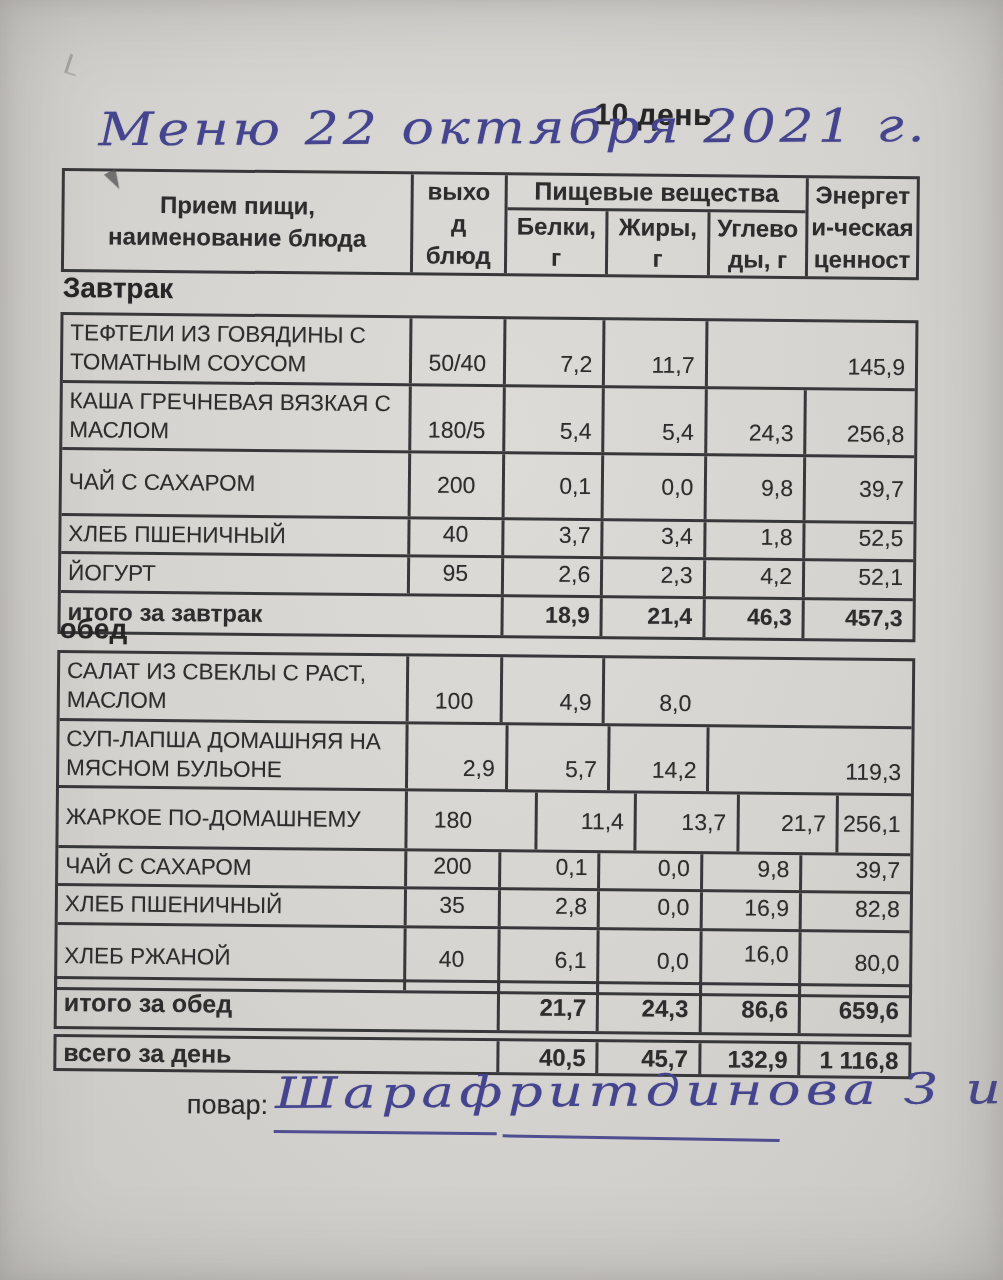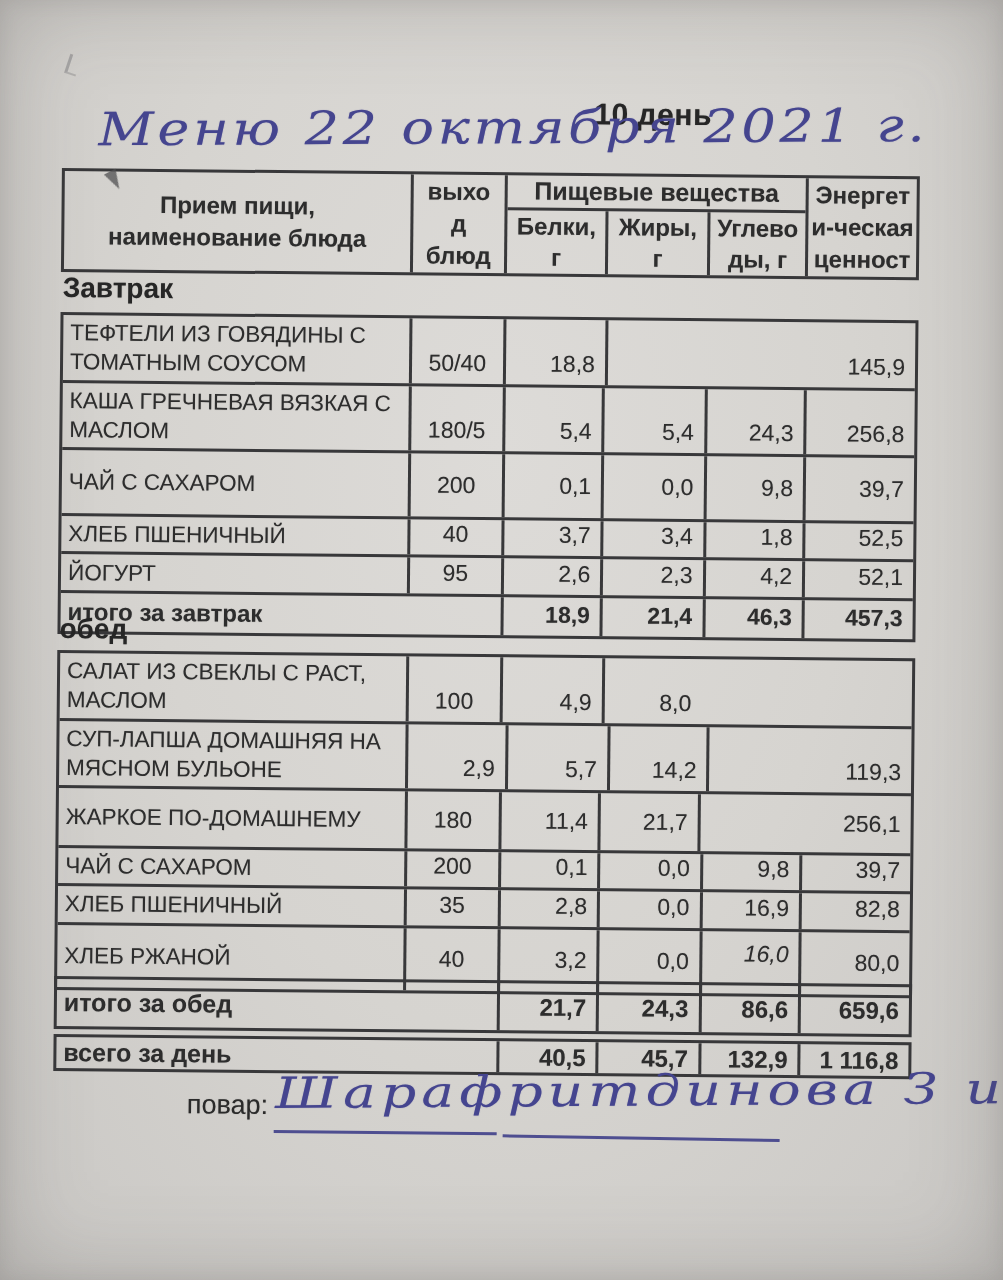--- a/index.html
+++ b/index.html
@@ -114,21 +114,22 @@
     </div>
   </div>
   <div class="wedge"></div>
 
   <div class="section-label" style="top:272px;">Завтрак</div>
 
   <div class="t" style="top:312px;">
     <div class="trow" style="min-height:60px;">
       <div class="c w-name name">ТЕФТЕЛИ ИЗ ГОВЯДИНЫ С ТОМАТНЫМ СОУСОМ</div>
       <div class="c w-out out">50/40</div>
-      <div class="c w-f val">18,8</div>
+      <div class="c w-p val">7,2</div>
+      <div class="c w-f val">11,7</div>
       <div class="c w-e val">145,9</div>
     </div>
     <div class="trow" style="min-height:63px;">
       <div class="c w-name name">КАША ГРЕЧНЕВАЯ ВЯЗКАЯ С МАСЛОМ</div>
       <div class="c w-out out">180/5</div>
       <div class="c w-p val">5,4</div>
       <div class="c w-f val">5,4</div>
       <div class="c w-c val">24,3</div>
       <div class="c w-e val">256,8</div>
     </div>
@@ -177,21 +178,22 @@
     <div class="trow" style="min-height:64px;">
       <div class="c w-name name">СУП-ЛАПША ДОМАШНЯЯ НА МЯСНОМ БУЛЬОНЕ</div>
       <div class="c w-p val">2,9</div>
       <div class="c w-f val">5,7</div>
       <div class="c w-c val">14,2</div>
       <div class="c w-e val">119,3</div>
     </div>
     <div class="trow" style="min-height:57px;">
       <div class="c w-name name">ЖАРКОЕ ПО-ДОМАШНЕМУ</div>
       <div class="c w-out out" style="align-items:center;padding-bottom:0;">180</div>
-      <div class="c w-p val" style="align-items:center;padding-bottom:1px;">11,4</div>
+      <div class="c w-p val" style="align-items:center;padding-bottom:1px;margin-left:36px;">11,4</div>
+      <div class="c w-f val" style="align-items:center;padding-bottom:0;">13,7</div>
       <div class="c w-c val" style="align-items:center;padding-bottom:0;">21,7</div>
       <div class="c w-e val" style="align-items:center;padding-bottom:0;">256,1</div>
     </div>
     <div class="trow" style="min-height:33px;">
       <div class="c w-name name">ЧАЙ С САХАРОМ</div>
       <div class="c w-out out">200</div>
       <div class="c w-p val">0,1</div>
       <div class="c w-f val">0,0</div>
       <div class="c w-c val">9,8</div>
       <div class="c w-e val">39,7</div>
@@ -200,23 +202,23 @@
       <div class="c w-name name">ХЛЕБ ПШЕНИЧНЫЙ</div>
       <div class="c w-out out">35</div>
       <div class="c w-p val">2,8</div>
       <div class="c w-f val">0,0</div>
       <div class="c w-c val">16,9</div>
       <div class="c w-e val">82,8</div>
     </div>
     <div class="trow" style="min-height:62px;">
       <div class="c w-name name">ХЛЕБ РЖАНОЙ</div>
       <div class="c w-out out" style="align-items:center;padding-bottom:0;">40</div>
-      <div class="c w-p val" style="align-items:center;padding-bottom:0;">3,2</div>
+      <div class="c w-p val" style="align-items:center;padding-bottom:0;">6,1</div>
       <div class="c w-f val" style="align-items:center;padding-bottom:0;">0,0</div>
-      <div class="c w-c val" style="align-items:center;padding-bottom:16px;font-style:italic;">16,0</div>
+      <div class="c w-c val" style="align-items:center;padding-bottom:16px;">16,0</div>
       <div class="c w-e val" style="align-items:center;padding-bottom:0;">80,0</div>
     </div>
   </div>
 
   <div class="t band" style="top:976px;">
     <div class="trow" style="min-height:47px;">
       <div class="c w-label tot-label">итого за обед</div>
       <div class="c w-p val bold">21,7</div>
       <div class="c w-f val bold">24,3</div>
       <div class="c w-c val bold">86,6</div>

